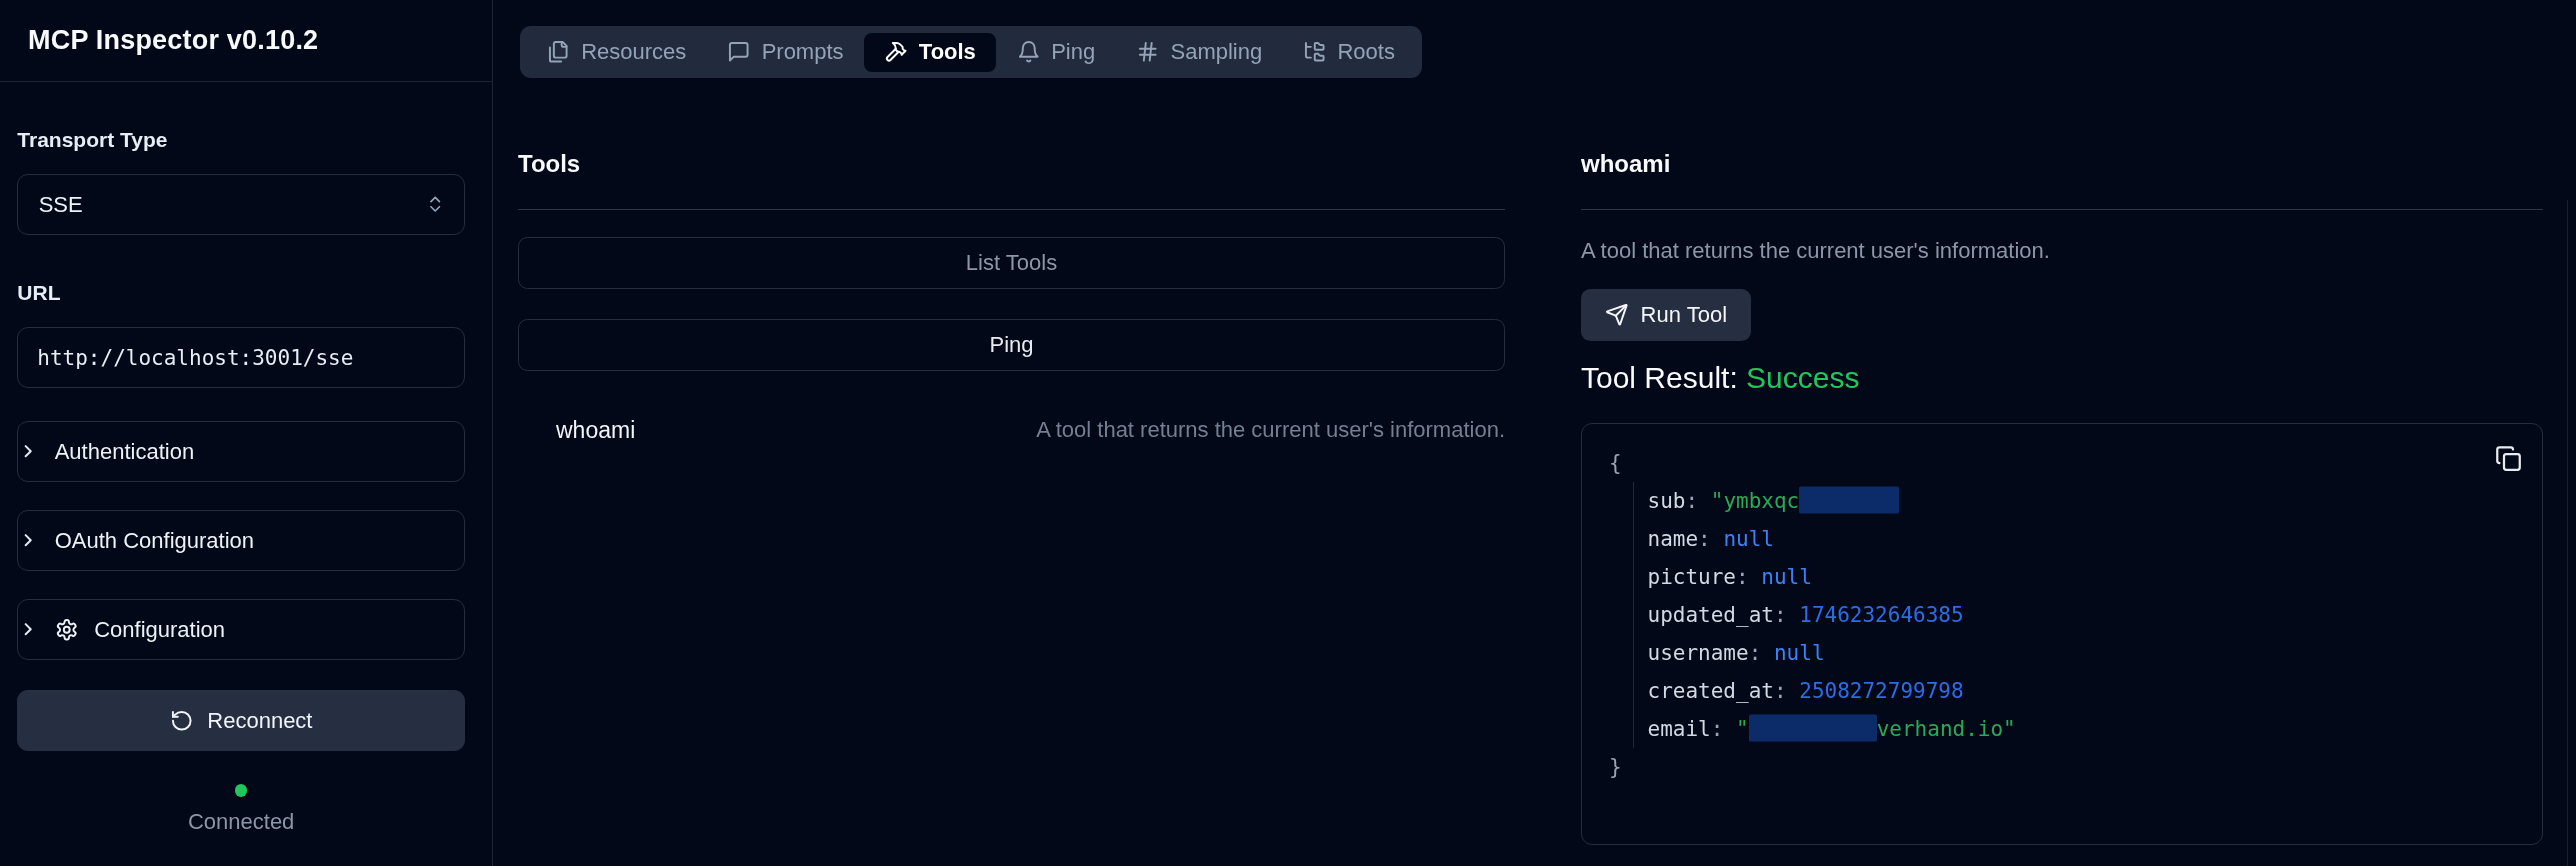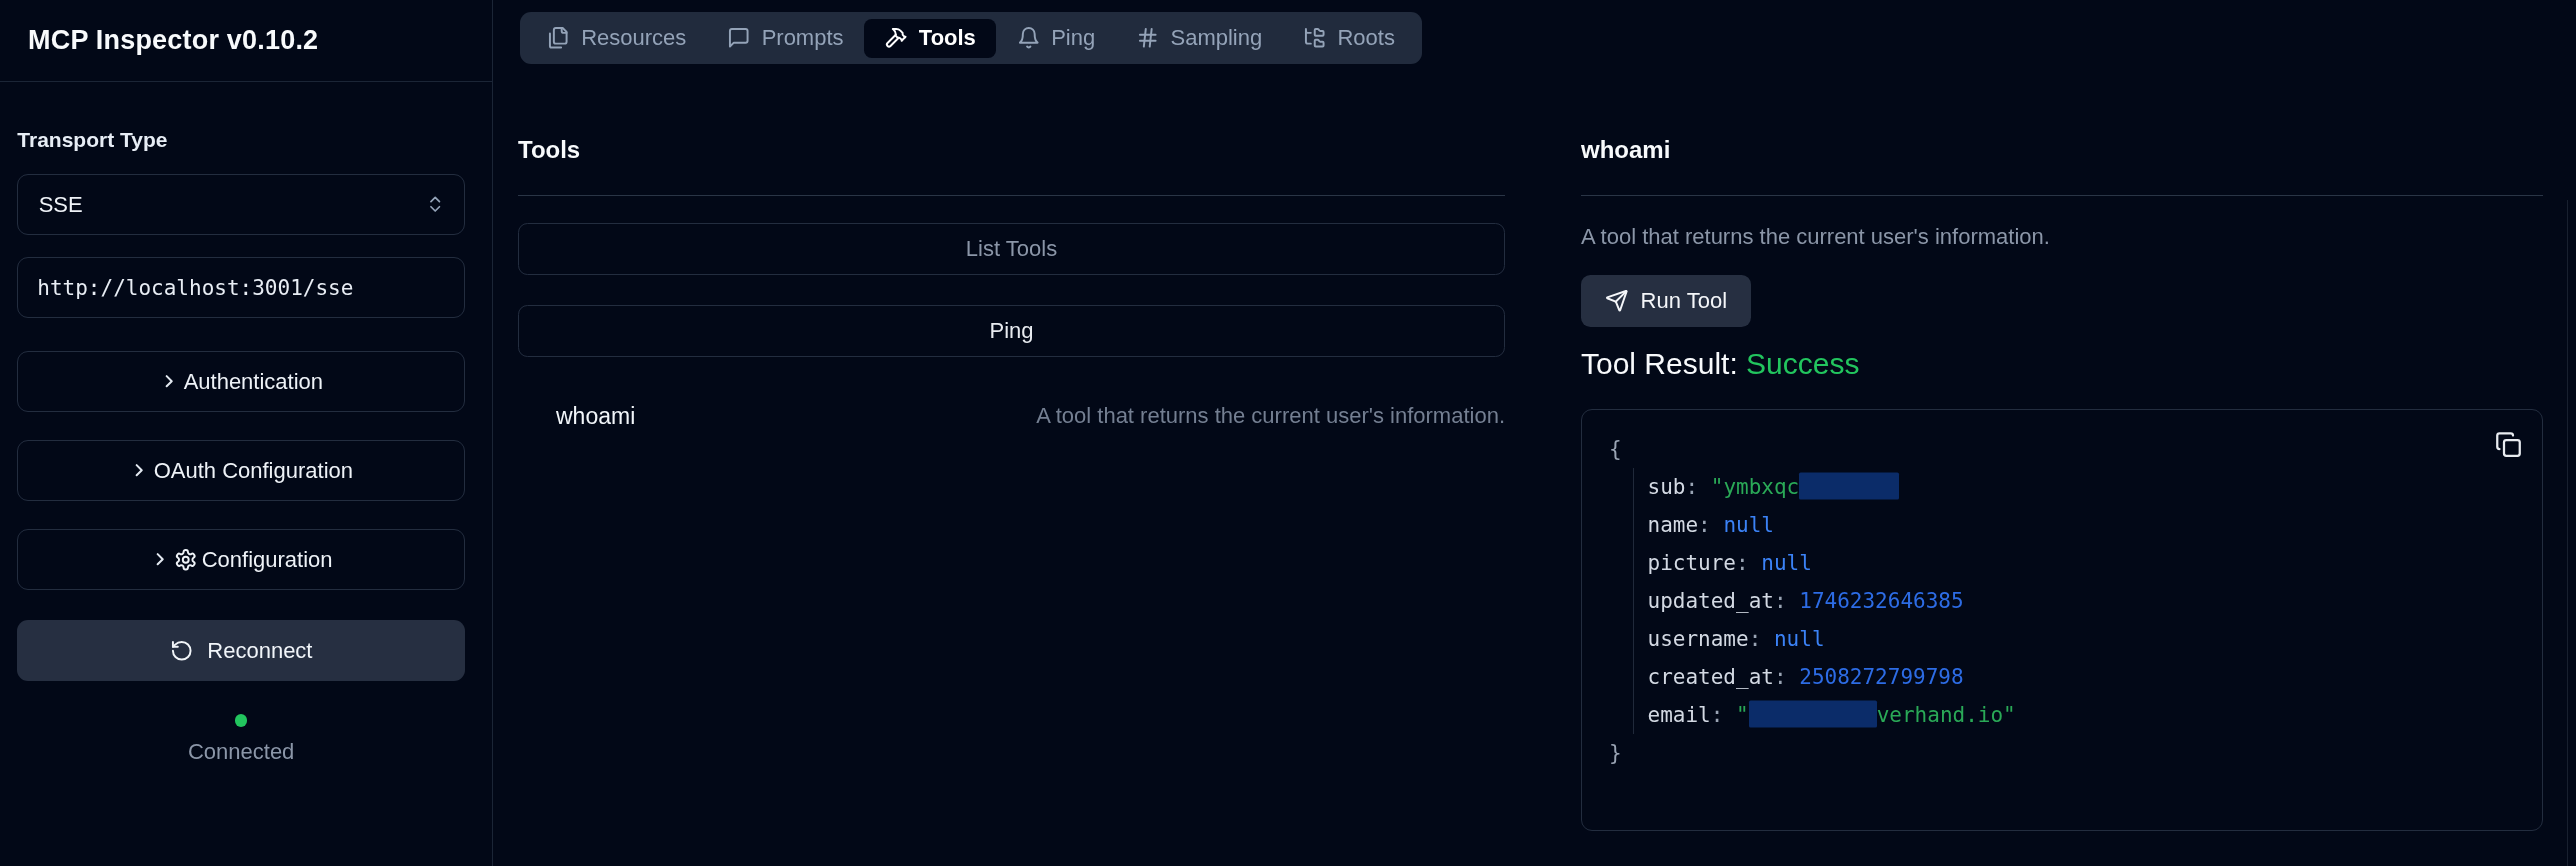--- a/index.html
+++ b/index.html
@@ -35,42 +35,42 @@
   .select-box .updown { color: #94a3b8; }
   .text-input {
     margin-top: 22px; height: 61px; width: 100%;
     border: 1.6px solid #232d3f; border-radius: 11px; background: transparent;
     padding: 0 19px; font-family: "DejaVu Sans Mono", "Liberation Mono", monospace;
     font-size: 21px; color: #e8edf4; outline: none; display: block;
   }
   .collapse-btn {
     margin-top: 28px; height: 61px; width: 100%;
     border: 1.6px solid #232d3f; border-radius: 11px; background: transparent;
-    display: flex; align-items: center; justify-content: center; gap: 4px;
+    display: flex; align-items: center; gap: 16px;
     font-size: 22px; font-weight: 500; color: #eef2f7; cursor: pointer;
     font-family: inherit;
   }
   .collapse-btn:first-of-type { margin-top: 33px; }
   .collapse-btn .chev { color: #e2e8f0; display: flex; }
   .btn-row { display: flex; gap: 25px; margin-top: 30px; }
   .action-btn {
     flex: 1; height: 61px; border: none; border-radius: 11px;
     background: #262f41; color: #f1f5f9; font-size: 22px; font-weight: 500;
     display: flex; align-items: center; justify-content: center; gap: 14px;
     cursor: pointer; font-family: inherit;
   }
   .status-row {
     margin-top: 33px; display: flex; align-items: center; justify-content: center; gap: 12.6px; flex-direction: column;
   }
   .status-dot { width: 12.6px; height: 12.6px; border-radius: 50%; background: #22c55e; }
   .status-text { font-size: 22px; color: #8b96a8; }
 
   
   .main { flex: 1; display: flex; flex-direction: column; position: relative; }
-  .tabsbar-wrap { padding: 12px 0 0 27px; }
+  .tabsbar-wrap { padding: 26px 0 0 27px; }
   .tabsbar {
     display: inline-flex; align-items: center; height: 52px;
     background: #212b3d; border-radius: 11px; padding: 0 6.3px;
   }
   .tab {
     display: flex; align-items: center; gap: 11px; height: 39px;
     padding: 0 20.4px; border: none; background: transparent; border-radius: 7.8px;
     font-size: 22px; color: #94a3b8; cursor: pointer; font-family: inherit; font-weight: 500;
   }
   .tab.active { background: #020817; color: #ffffff; font-weight: 600; }
@@ -149,20 +149,21 @@
       <div class="select-box">
         <span>SSE</span>
         <span class="updown">
           <svg width="20.4" height="20.4" viewBox="0 0 24 24" fill="none" stroke="currentColor" stroke-width="2" stroke-linecap="round" stroke-linejoin="round">
               <path d="m7 15 5 5 5-5"></path>
               <path d="m7 9 5-5 5 5"></path>
             </svg>
         </span>
       </div>
 
+      <label class="field-label">URL</label>
       <input class="text-input" type="text" value="http://localhost:3001/sse" style="">
 
       <button class="collapse-btn">
         <span class="chev">
           <svg width="20.4" height="20.4" viewBox="0 0 24 24" fill="none" stroke="currentColor" stroke-width="2.4" stroke-linecap="round" stroke-linejoin="round">
               <path d="m9 18 6-6-6-6"></path>
             </svg>
         </span>
         <span>Authentication</span>
       </button>

